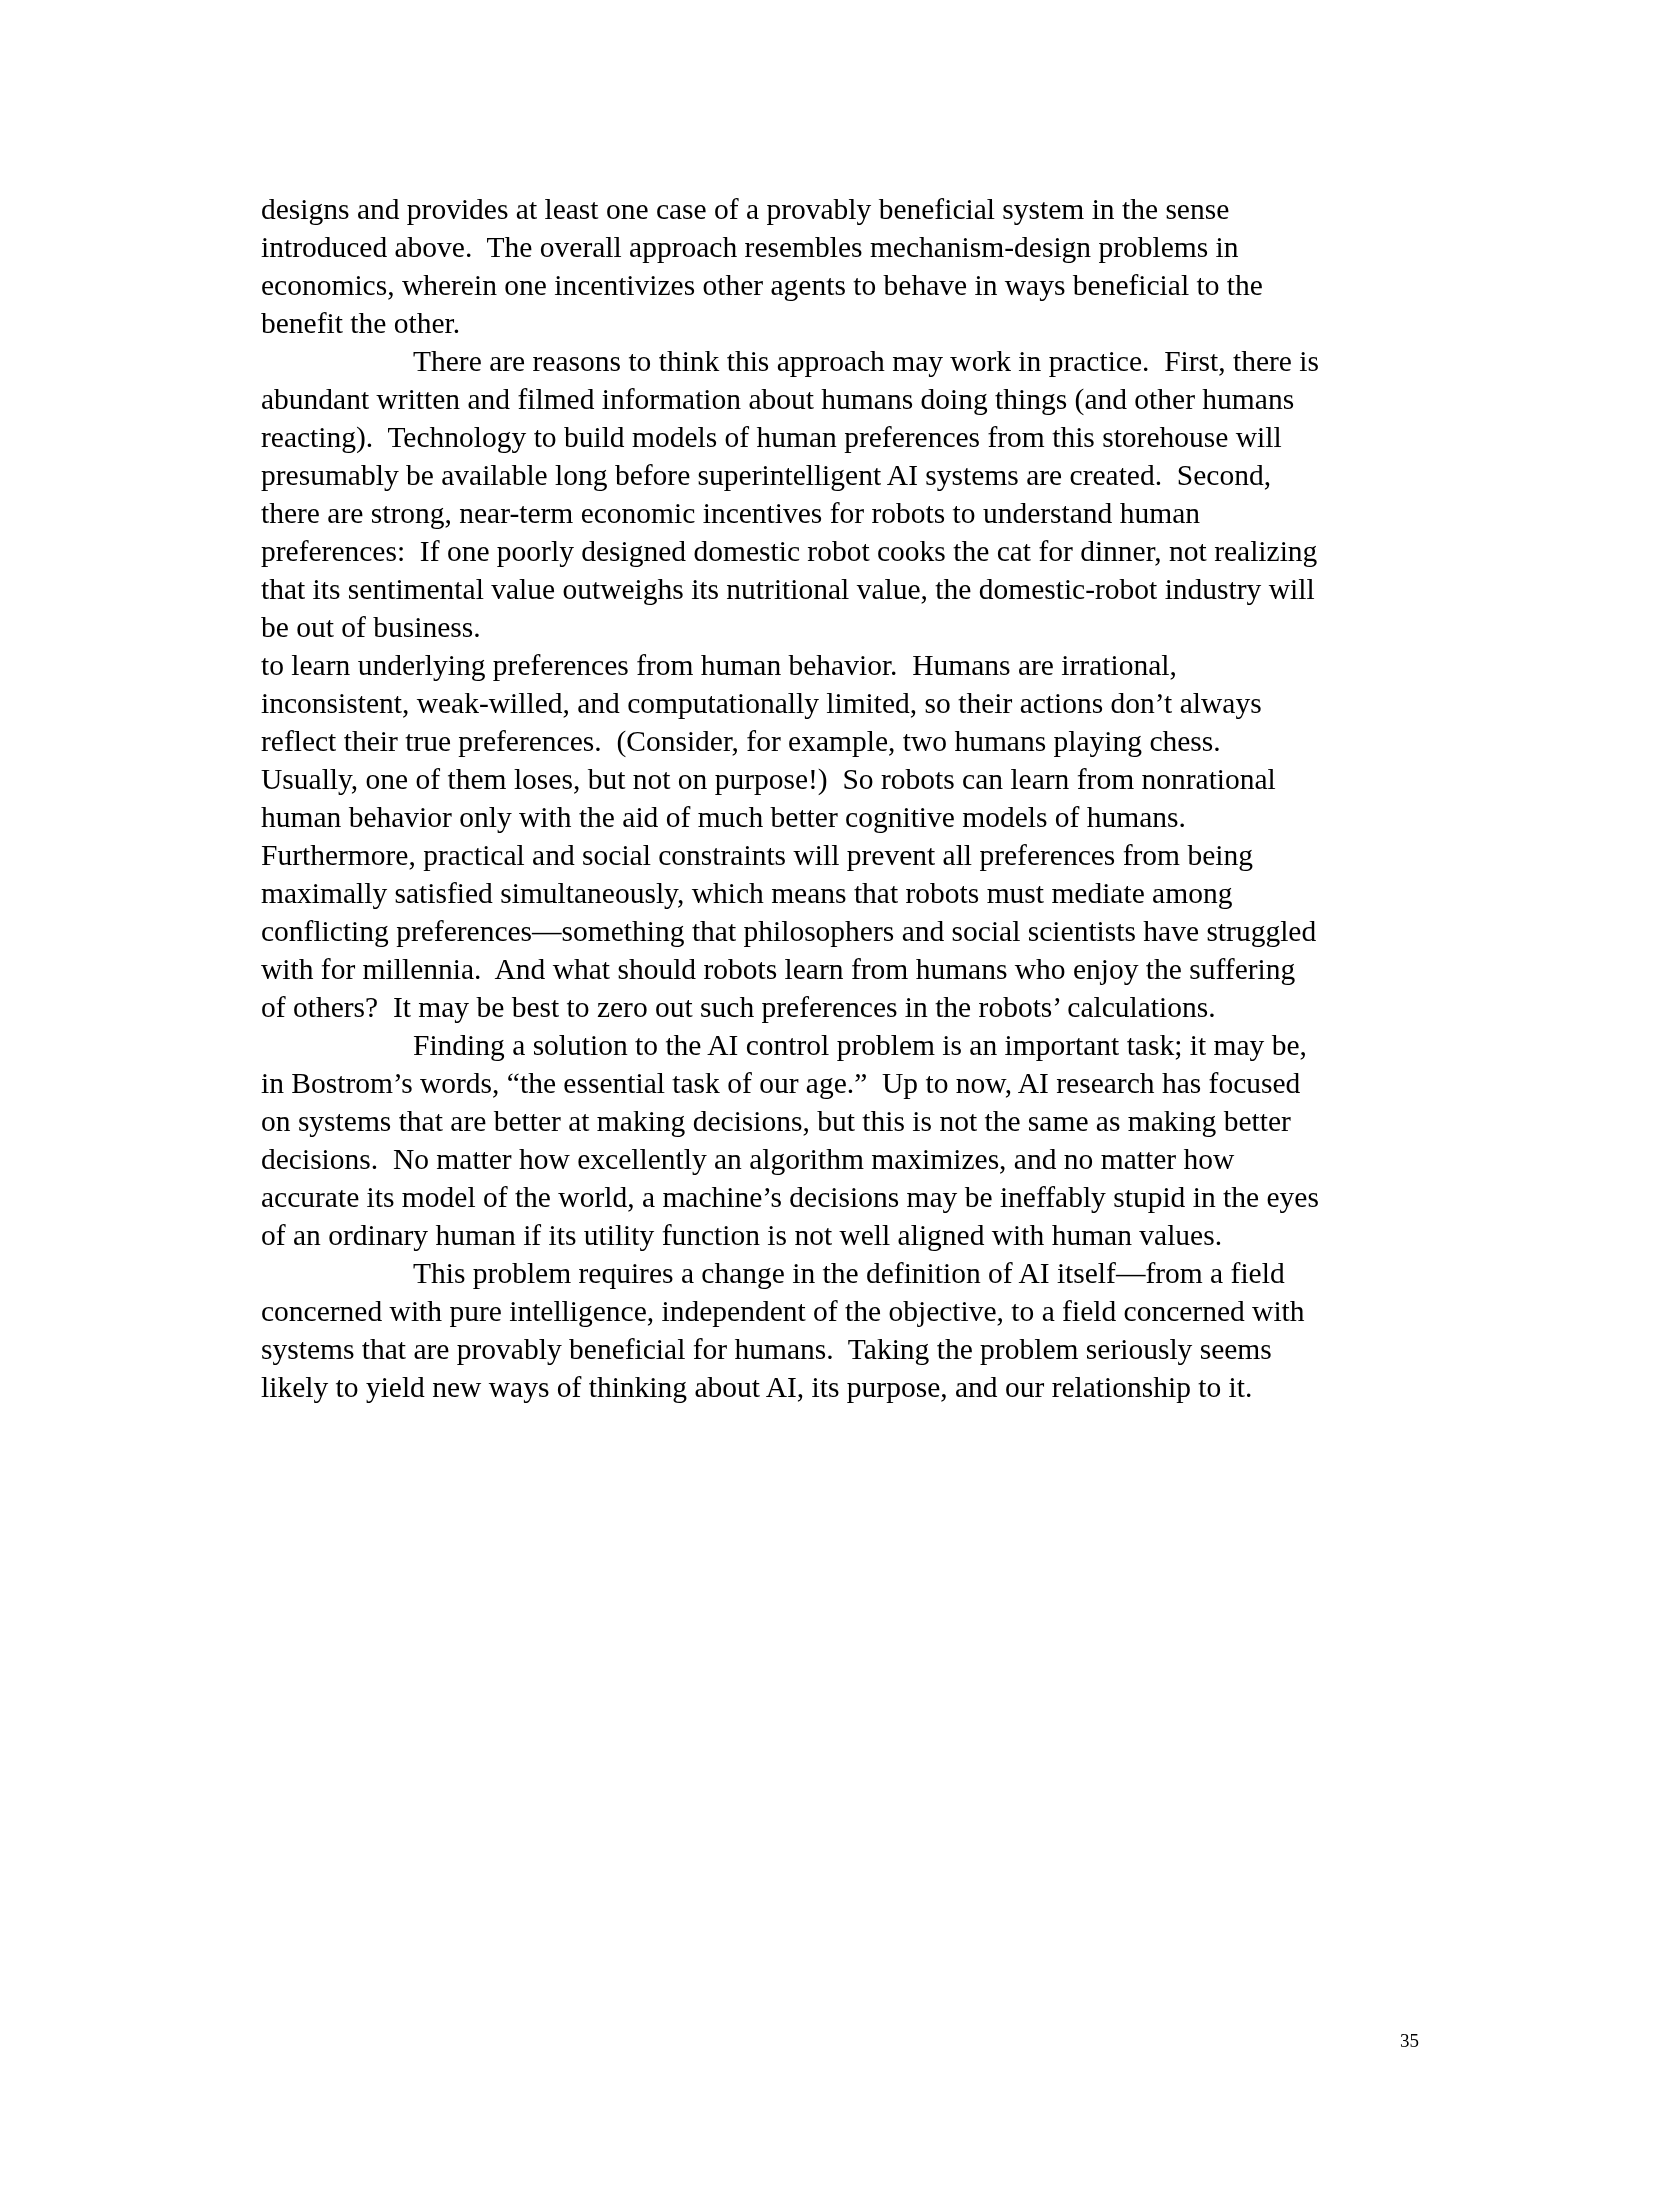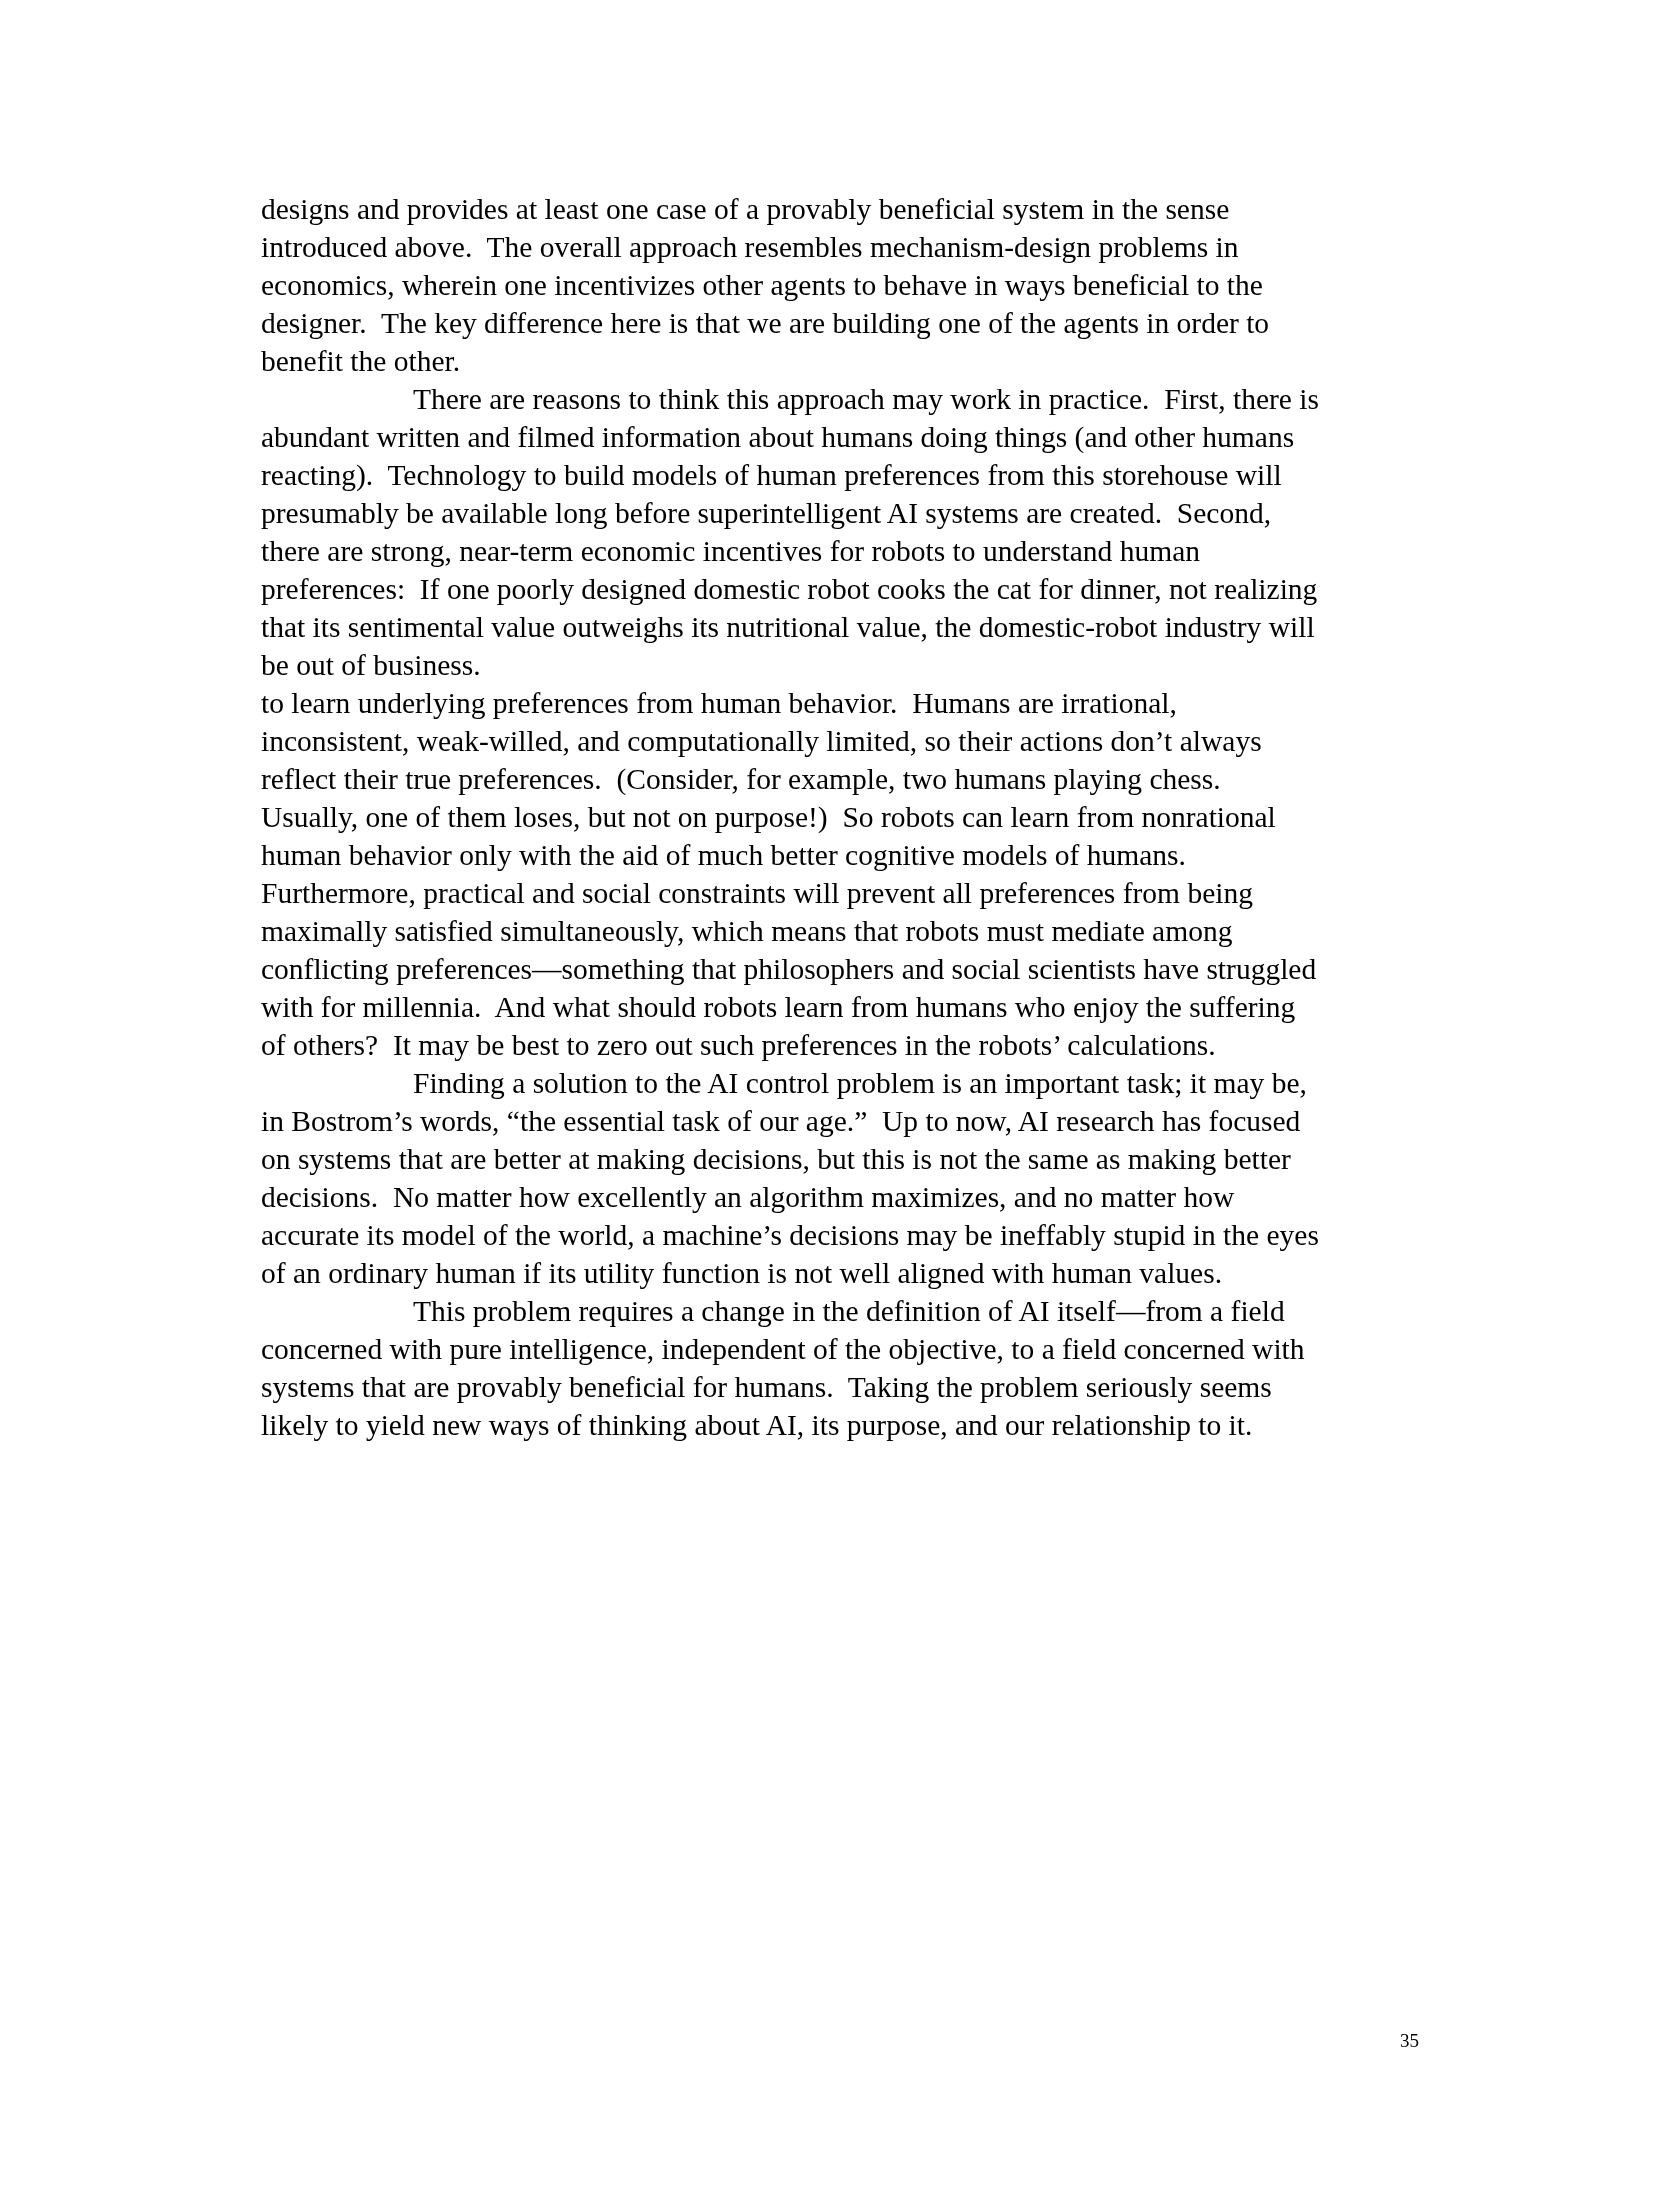--- a/index.html
+++ b/index.html
@@ -65,21 +65,20 @@
 </style>
 </head>
 <body>
 
 <div class="page">
   <div class="text-block" id="text-block">
       <div class="para">
         <div class="line">designs and provides at least one case of a provably beneficial system in the sense</div>
         <div class="line">introduced above.  The overall approach resembles mechanism-design problems in</div>
         <div class="line">economics, wherein one incentivizes other agents to behave in ways beneficial to the</div>
-        <div class="line">designer.  The key difference here is that we are building one of the agents in order to</div>
         <div class="line">benefit the other.</div>
       </div>
       <div class="para">
         <div class="line first-indent">There are reasons to think this approach may work in practice.  First, there is</div>
         <div class="line">abundant written and filmed information about humans doing things (and other humans</div>
         <div class="line">reacting).  Technology to build models of human preferences from this storehouse will</div>
         <div class="line">presumably be available long before superintelligent AI systems are created.  Second,</div>
         <div class="line">there are strong, near-term economic incentives for robots to understand human</div>
         <div class="line">preferences:  If one poorly designed domestic robot cooks the cat for dinner, not realizing</div>
         <div class="line">that its sentimental value outweighs its nutritional value, the domestic-robot industry will</div>

